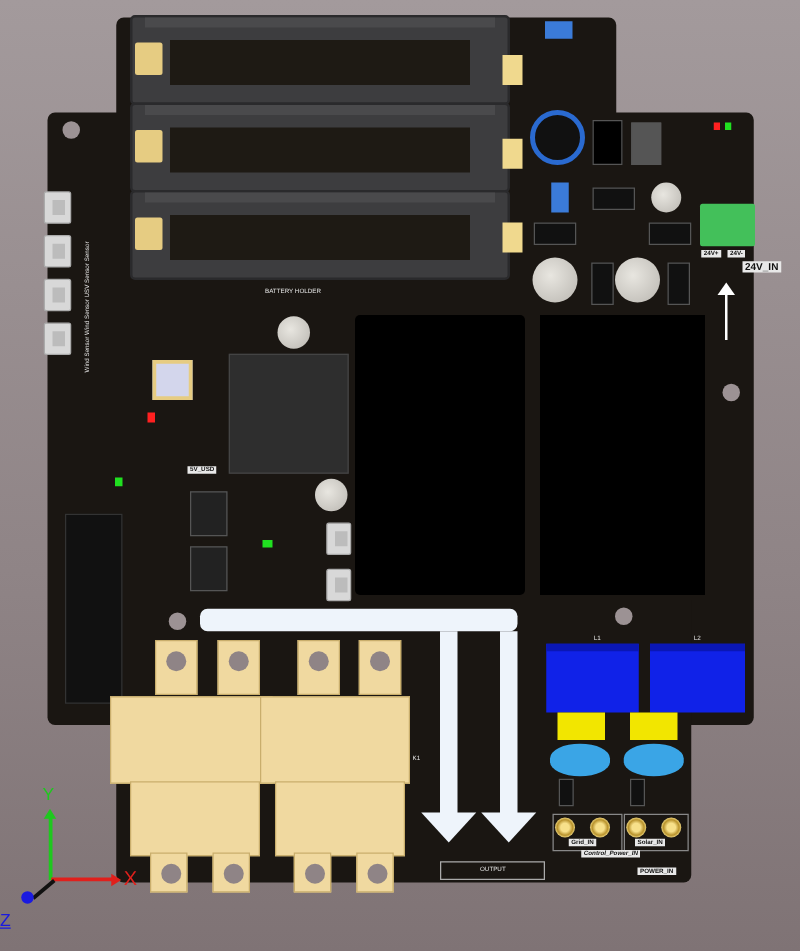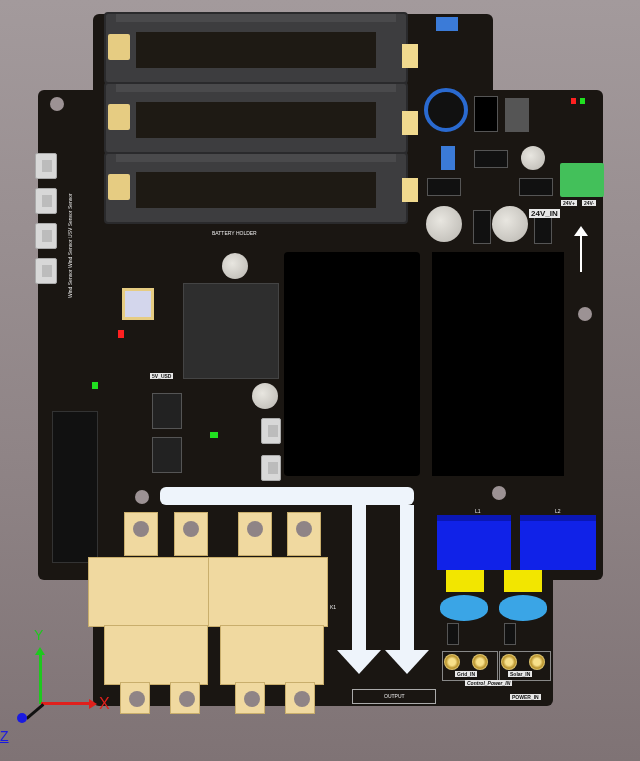--- a/index.html
+++ b/index.html
@@ -80,21 +80,21 @@
 <div class="cap-round" style="left:492px;top:206px;width:36px;height:36px"></div>
 <div class="smd" style="left:473px;top:210px;width:18px;height:34px;background:#111"></div>
 <div class="smd" style="left:534px;top:210px;width:18px;height:34px;background:#111"></div>
 <div class="smd" style="left:427px;top:178px;width:34px;height:18px;background:#111"></div>
 <div class="smd" style="left:519px;top:178px;width:34px;height:18px;background:#111"></div>
 <div class="smd" style="left:474px;top:150px;width:34px;height:18px;background:#111"></div>
 
 <div class="abs" style="left:560px;top:163px;width:44px;height:34px;background:#43c05a;border-radius:2px"></div>
 <div class="silkbox" style="left:561px;top:200px;font-size:5px">24V+</div>
 <div class="silkbox" style="left:582px;top:200px;font-size:5px">24V-</div>
-<div class="silkbox" style="left:529px;top:209px;font-size:8px">24V_IN</div>
+<div class="silkbox" style="left:594px;top:209px;font-size:8px">24V_IN</div>
 <div class="abs" style="left:580px;top:232px;width:2px;height:40px;background:#fff"></div>
 <div class="abs" style="left:574px;top:226px;width:0;height:0;border-left:7px solid transparent;border-right:7px solid transparent;border-bottom:10px solid #fff"></div>
 
 <div class="abs" style="left:122px;top:288px;width:32px;height:32px;background:#d3d6ec;border:3px solid #e6cc82"></div>
 <div class="led-r" style="left:118px;top:330px;width:6px;height:8px"></div>
 <div class="cap-round" style="left:222px;top:253px;width:26px;height:26px"></div>
 <div class="module" style="left:183px;top:283px;width:96px;height:96px;background:#2e2e2e;border:1px solid #444"></div>
 
 <div class="abs" style="left:52px;top:411px;width:46px;height:152px;background:#111;border:1px solid #333"></div>
 <div class="led-g" style="left:92px;top:382px;width:6px;height:7px"></div>

